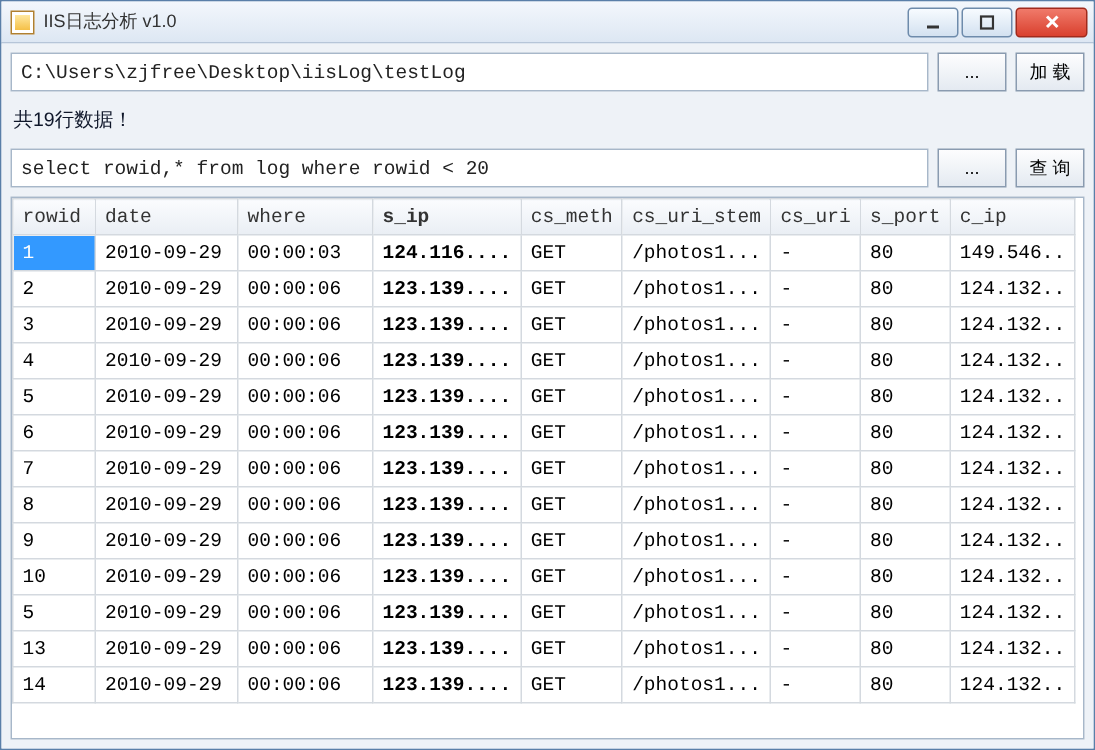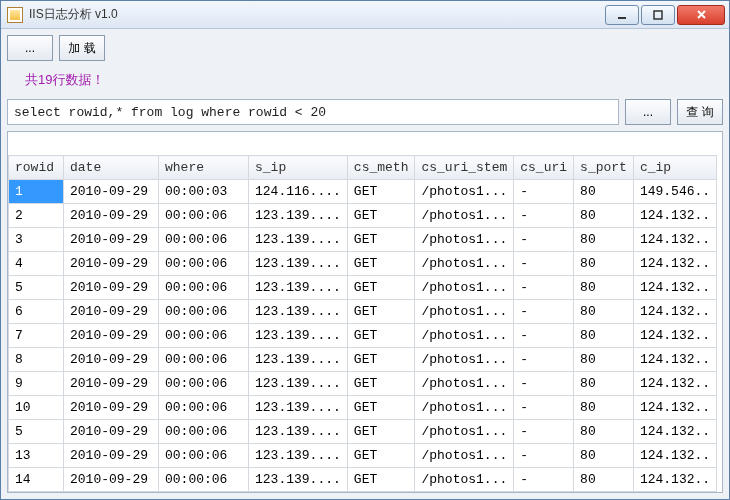--- a/index.html
+++ b/index.html
@@ -82,32 +82,30 @@
     min-width: 46px;
     padding: 0 8px;
     border: 1px solid #8a9bb0;
     background: linear-gradient(#fdfdfe, #e4eaf1);
     cursor: pointer;
     font-size: 12px;
     font-family: inherit;
   }
   .statusline {
     padding: 4px 2px;
-    color: #a21caf;
+    color: #0f172a;
     font-size: 13px;
-    margin-left: 16px;
   }
   .tablewrap {
     flex: 1;
     border: 1px solid #a7b7c9;
     background: #fff;
     overflow: hidden;
     position: relative;
     display: flex;
-    align-items: flex-end;
   }
   .tablescroll {
     flex: 1;
     overflow: auto;
   }
   table {
     border-collapse: collapse;
     font-family: Consolas, "Courier New", monospace;
     font-size: 13px;
     table-layout: fixed;
@@ -129,21 +127,21 @@
     position: sticky;
     top: 0;
   }
   tbody tr.selected td:first-child {
     background: #3399ff;
     color: #fff;
   }
   .col-rowid { width: 55px; }
   .col-date { width: 95px; }
   .col-time { width: 90px; }
-  .col-sip { width: 95px; }
+  .col-sip { width: 95px; font-weight: bold; }
   .col-meth { width: 65px; }
   .col-stem { width: 90px; }
   .col-uri { width: 55px; }
   .col-port { width: 55px; }
   .col-cip { width: 80px; }
 </style>
 </head>
 <body>
 
 <div class="window">
@@ -167,20 +165,21 @@
             <line x1="2" y1="2" x2="9" y2="9" stroke="#fff" stroke-width="2"></line>
             <line x1="9" y1="2" x2="2" y2="9" stroke="#fff" stroke-width="2"></line>
           </svg>
       </div>
     </div>
   </div>
 
   <div class="client">
 
     <div class="row">
+      <input class="textfield" type="text" value="C:\Users\zjfree\Desktop\iisLog\testLog" style="">
       <button class="btn">...</button>
       <button class="btn">加 载</button>
     </div>
 
     <div class="statusline">共19行数据！</div>
 
     <div class="row">
       <input class="textfield" type="text" value="select rowid,* from log where rowid &lt; 20" style="">
       <button class="btn">...</button>
       <button class="btn">查 询</button>

